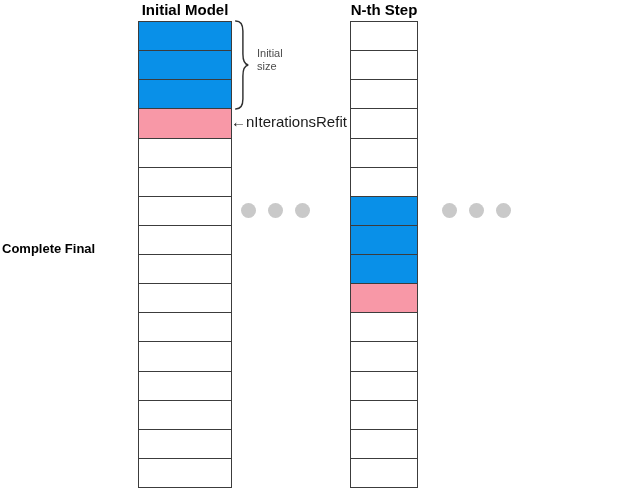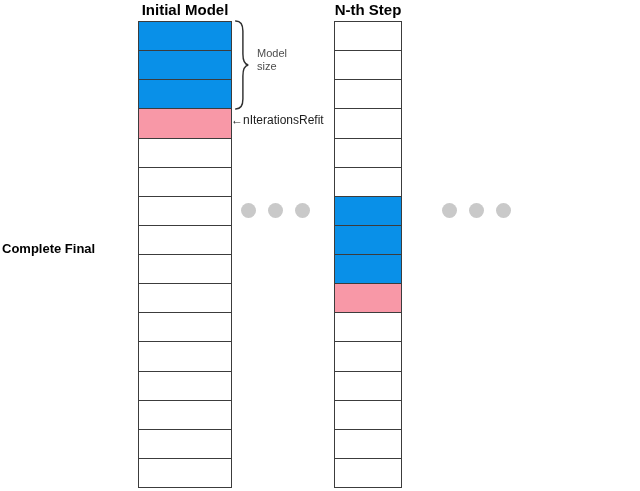--- a/index.html
+++ b/index.html
@@ -8,40 +8,40 @@
     position:relative; width:640px; height:491px; background:#ffffff;
     font-family:"Liberation Sans", sans-serif; overflow:hidden;
     --border-color:#3c3c3c; --dot-color:#c9c9c9;
   }
   .side-label {
     position:absolute; left:2px; top:241px; width:100px;
     font-size:13px; font-weight:bold; color:#000;
   }
   .col { position:absolute; top:1px;padding-left:16px; }
   .col-1 { left:122px; width:110px; }
-  .col-2 { left:318px; width:84px; }
+  .col-2 { left:334px; width:84px; }
   .col-3 { left:526px; width:107px; }
   .col-title {
     height:20px; text-align:center; font-weight:bold; font-size:15px;
     line-height:18px; color:#000; white-space:nowrap;
   }
   .col-box {
     height:467px; display:flex; flex-direction:column;
     border:1px solid var(--border-color); background:#fff;
   }
   .cell { flex:1 1 0; border-bottom:1px solid var(--border-color); }
   .cell:last-child { border-bottom:none; }
   .brace { position:absolute; left:233px; top:20px; width:18px; height:90px; }
   .ws-label {
     position:absolute; left:257px; top:47px;
     font-size:11px; line-height:13px; color:#4d4d4d;
   }
   .refit-label {
     position:absolute; left:231px; top:113px;
-    font-size:12px; color:#1c1c1c; white-space:nowrap;
+    font-size:15px; color:#1c1c1c; white-space:nowrap;
   }
   .dots { position:absolute; top:203px; display:flex; gap:12px; }
   .dots-1 { left:241px; }
   .dots-2 { left:442px; }
   .dot { width:15px; height:15px; border-radius:50%; background:var(--dot-color); }
 </style>
 </head>
 <body>
 
 <div class="canvas" id="canvas" style="--border-color: #3C3C3C; --dot-color: #C9C9C9;">
@@ -91,21 +91,21 @@
         <div class="cell" style="background: rgb(255, 255, 255);"></div>
       </div>
   </div>
 
 
   <svg class="brace" viewBox="0 0 20 90" preserveAspectRatio="none" aria-hidden="true">
     <path d="M3,1 Q11,1 11,11 L11,34 Q11,44 17,45 Q11,46 11,56 L11,79 Q11,89 3,89" fill="none" stroke="#2f2f2f" stroke-width="1.6" stroke-linecap="round"></path>
   </svg>
 
   <div class="ws-label">
-    <div>Model</div>
+    <div>Initial</div>
     <div>size</div>
   </div>
 
   <div class="refit-label">←nIterationsRefit</div>
 
   <div class="dots dots-1">
     <span class="dot"></span>
     <span class="dot"></span>
     <span class="dot"></span>
   </div>

